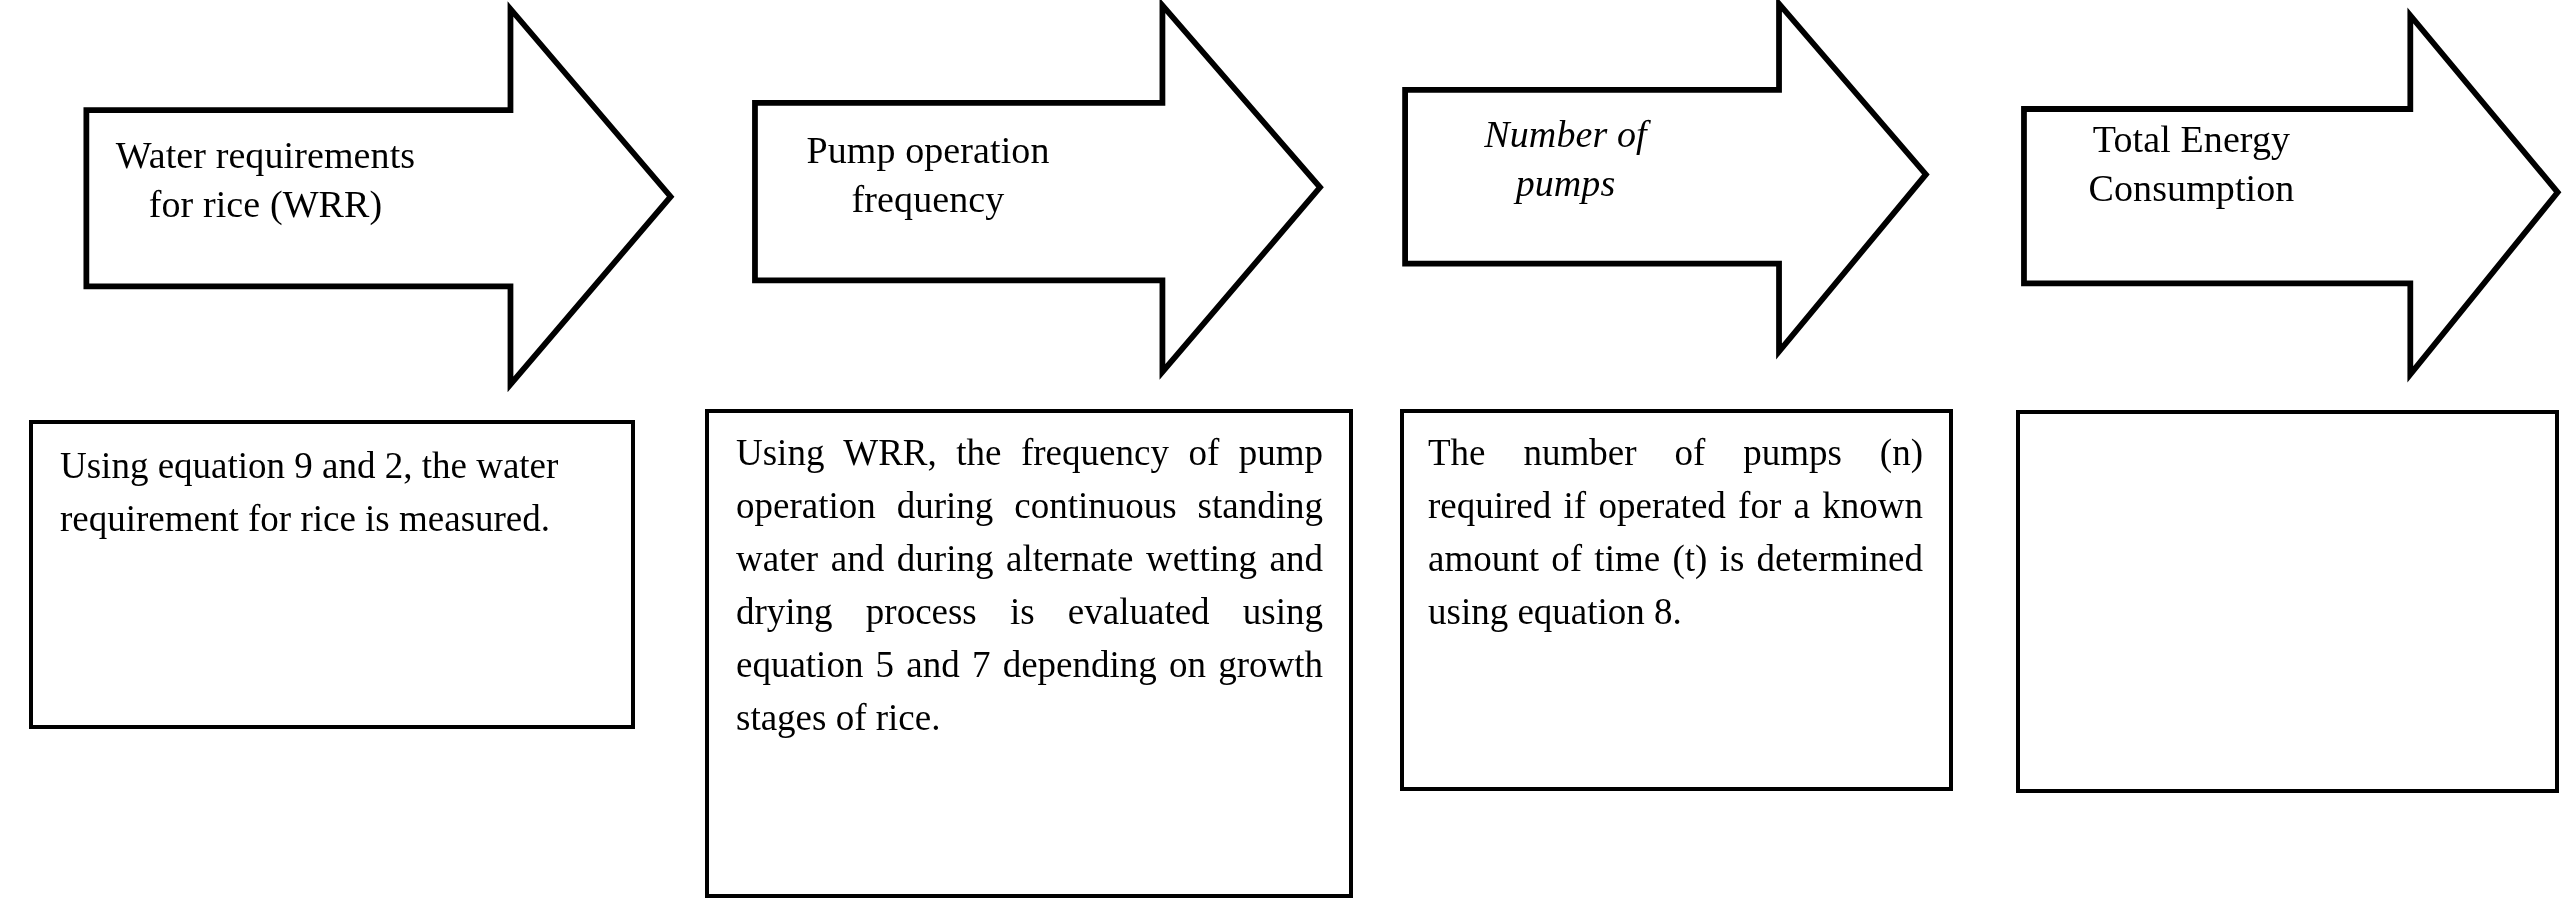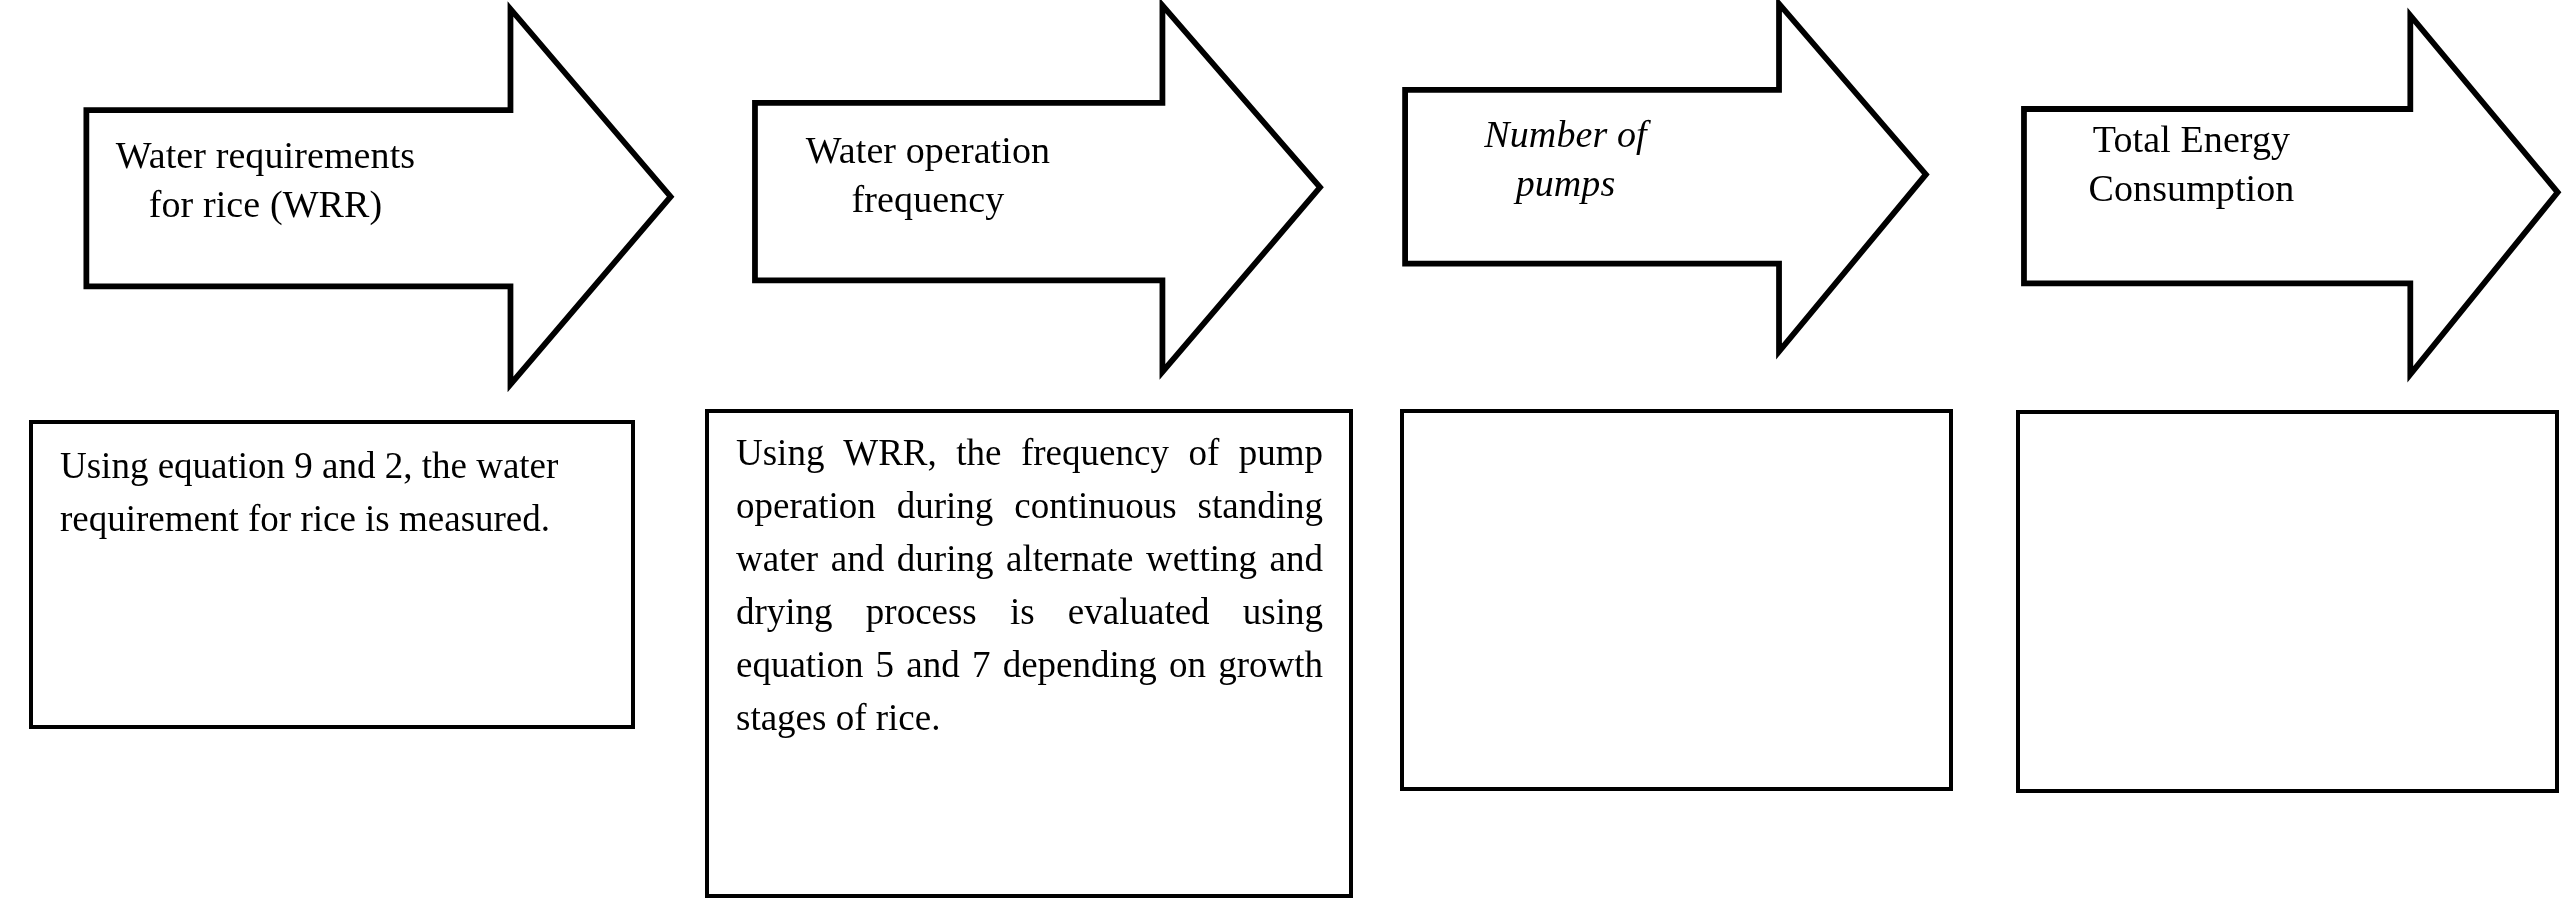--- a/index.html
+++ b/index.html
@@ -89,40 +89,41 @@
   <svg class="arrow-svg" style="left:746px; top:0px;" width="583" height="385" viewBox="0 0 910 600">
     <path class="arrow-path" d="M 14 160
              L 650 160
              L 650 8
              L 896 292
              L 650 580
              L 650 437
              L 14 437
              Z"></path>
   </svg>
-  <div class="arrow-label" style="left:755px; top:126px; width:346px;">Water operation
+  <div class="arrow-label" style="left:755px; top:126px; width:346px;">Pump operation
 frequency</div>
 
   <div class="desc-box" style="left:705px; top:409px; width:648px; height:489px;"></div>
   <div class="desc-text just" style="left:736px; top:427px; width:587px;">Using WRR, the frequency of pump operation during continuous standing water and during alternate wetting and drying process is evaluated using equation 5 and 7 depending on growth stages of rice.</div>
 
   <svg class="arrow-svg" style="left:1396px; top:0px;" width="539" height="372" viewBox="0 0 840 580">
     <path class="arrow-path" d="M 14 140
              L 597 140
              L 597 6
              L 826 272
              L 597 548
              L 597 411
              L 14 411
              Z"></path>
   </svg>
   <div class="arrow-label" style="left:1405px; top:110px; width:321px;font-style:italic;">Number of
 pumps</div>
 
   <div class="desc-box" style="left:1400px; top:409px; width:553px; height:382px;"></div>
+  <div class="desc-text just" style="left:1428px; top:427px; width:495px;">The number of pumps (n) required if operated for a known amount of time (t) is determined using equation 8.</div>
 
   <svg class="arrow-svg" style="left:2015px; top:0px;" width="551" height="391" viewBox="0 0 860 610">
     <path class="arrow-path" d="M 14 170
              L 617 170
              L 617 24
              L 847 300
              L 617 584
              L 617 442
              L 14 442
              Z"></path>

